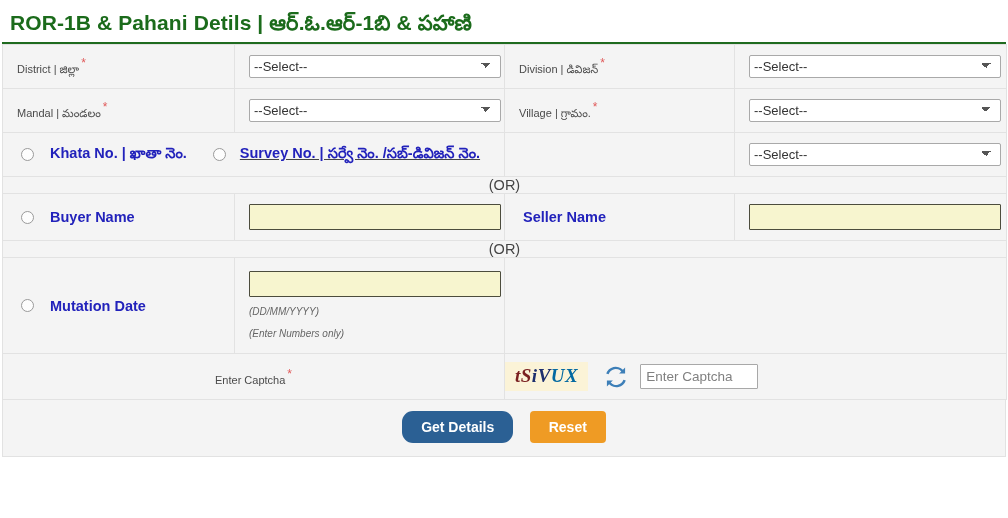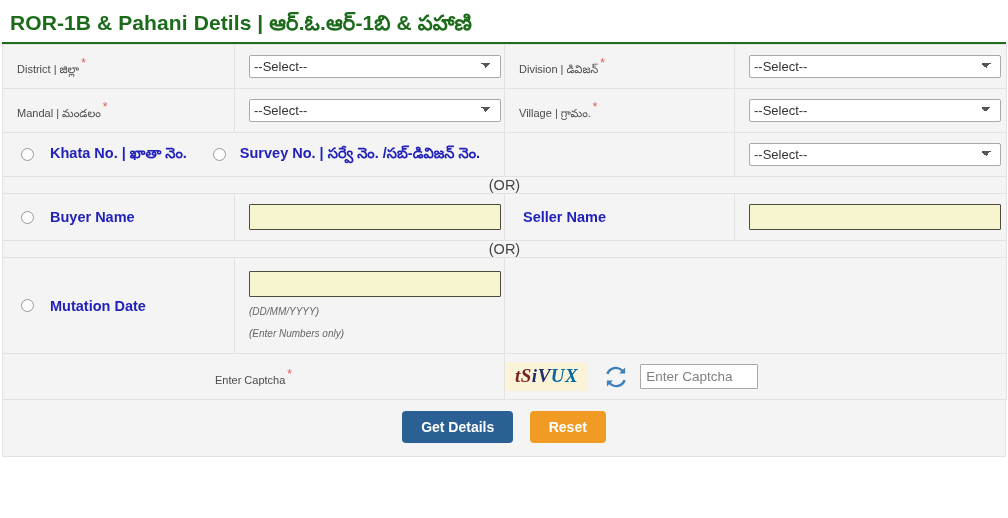--- a/index.html
+++ b/index.html
@@ -216,21 +216,21 @@
     font-family: "Liberation Sans", sans-serif;
     font-size: 14px;
     font-weight: bold;
     color: #ffffff;
     border: none;
     border-radius: 4px;
     padding: 9px 19px;
     cursor: pointer;
     line-height: 1;
   }
-  .btn-primary { background: #2b6094; }
+  .btn-primary { background: #2b6094; border-radius: 11px; }
   .btn-reset { background: #ef9b24; margin-left: 12px; }
 
   .bottom-strip {
     position: absolute;
     left: 0;
     bottom: 0;
     width: 1008px;
     height: 6px;
     background: #ffffff;
   }
@@ -308,21 +308,21 @@
       </tr>
 
 
       <tr>
         <td colspan="2">
           <div style="display:flex; align-items:flex-end;">
             <div class="radio-line">
               <span class="radio-dot"></span>
               <span class="radio-label">Khata No. | ఖాతా నెం.</span>
             </div>
-            <div class="radio-line" style="padding-left:26px;">
+            <div class="radio-line" style="padding-left:26px;text-decoration:underline;">
               <span class="radio-dot"></span>
               <span class="radio-label sm">Survey No. | సర్వే నెం. /సబ్-డివిజన్ నెం.</span>
             </div>
           </div>
         </td>
         <td>
           <div class="cell-pad">&nbsp;</div>
         </td>
         <td>
           <div class="cell-pad">

